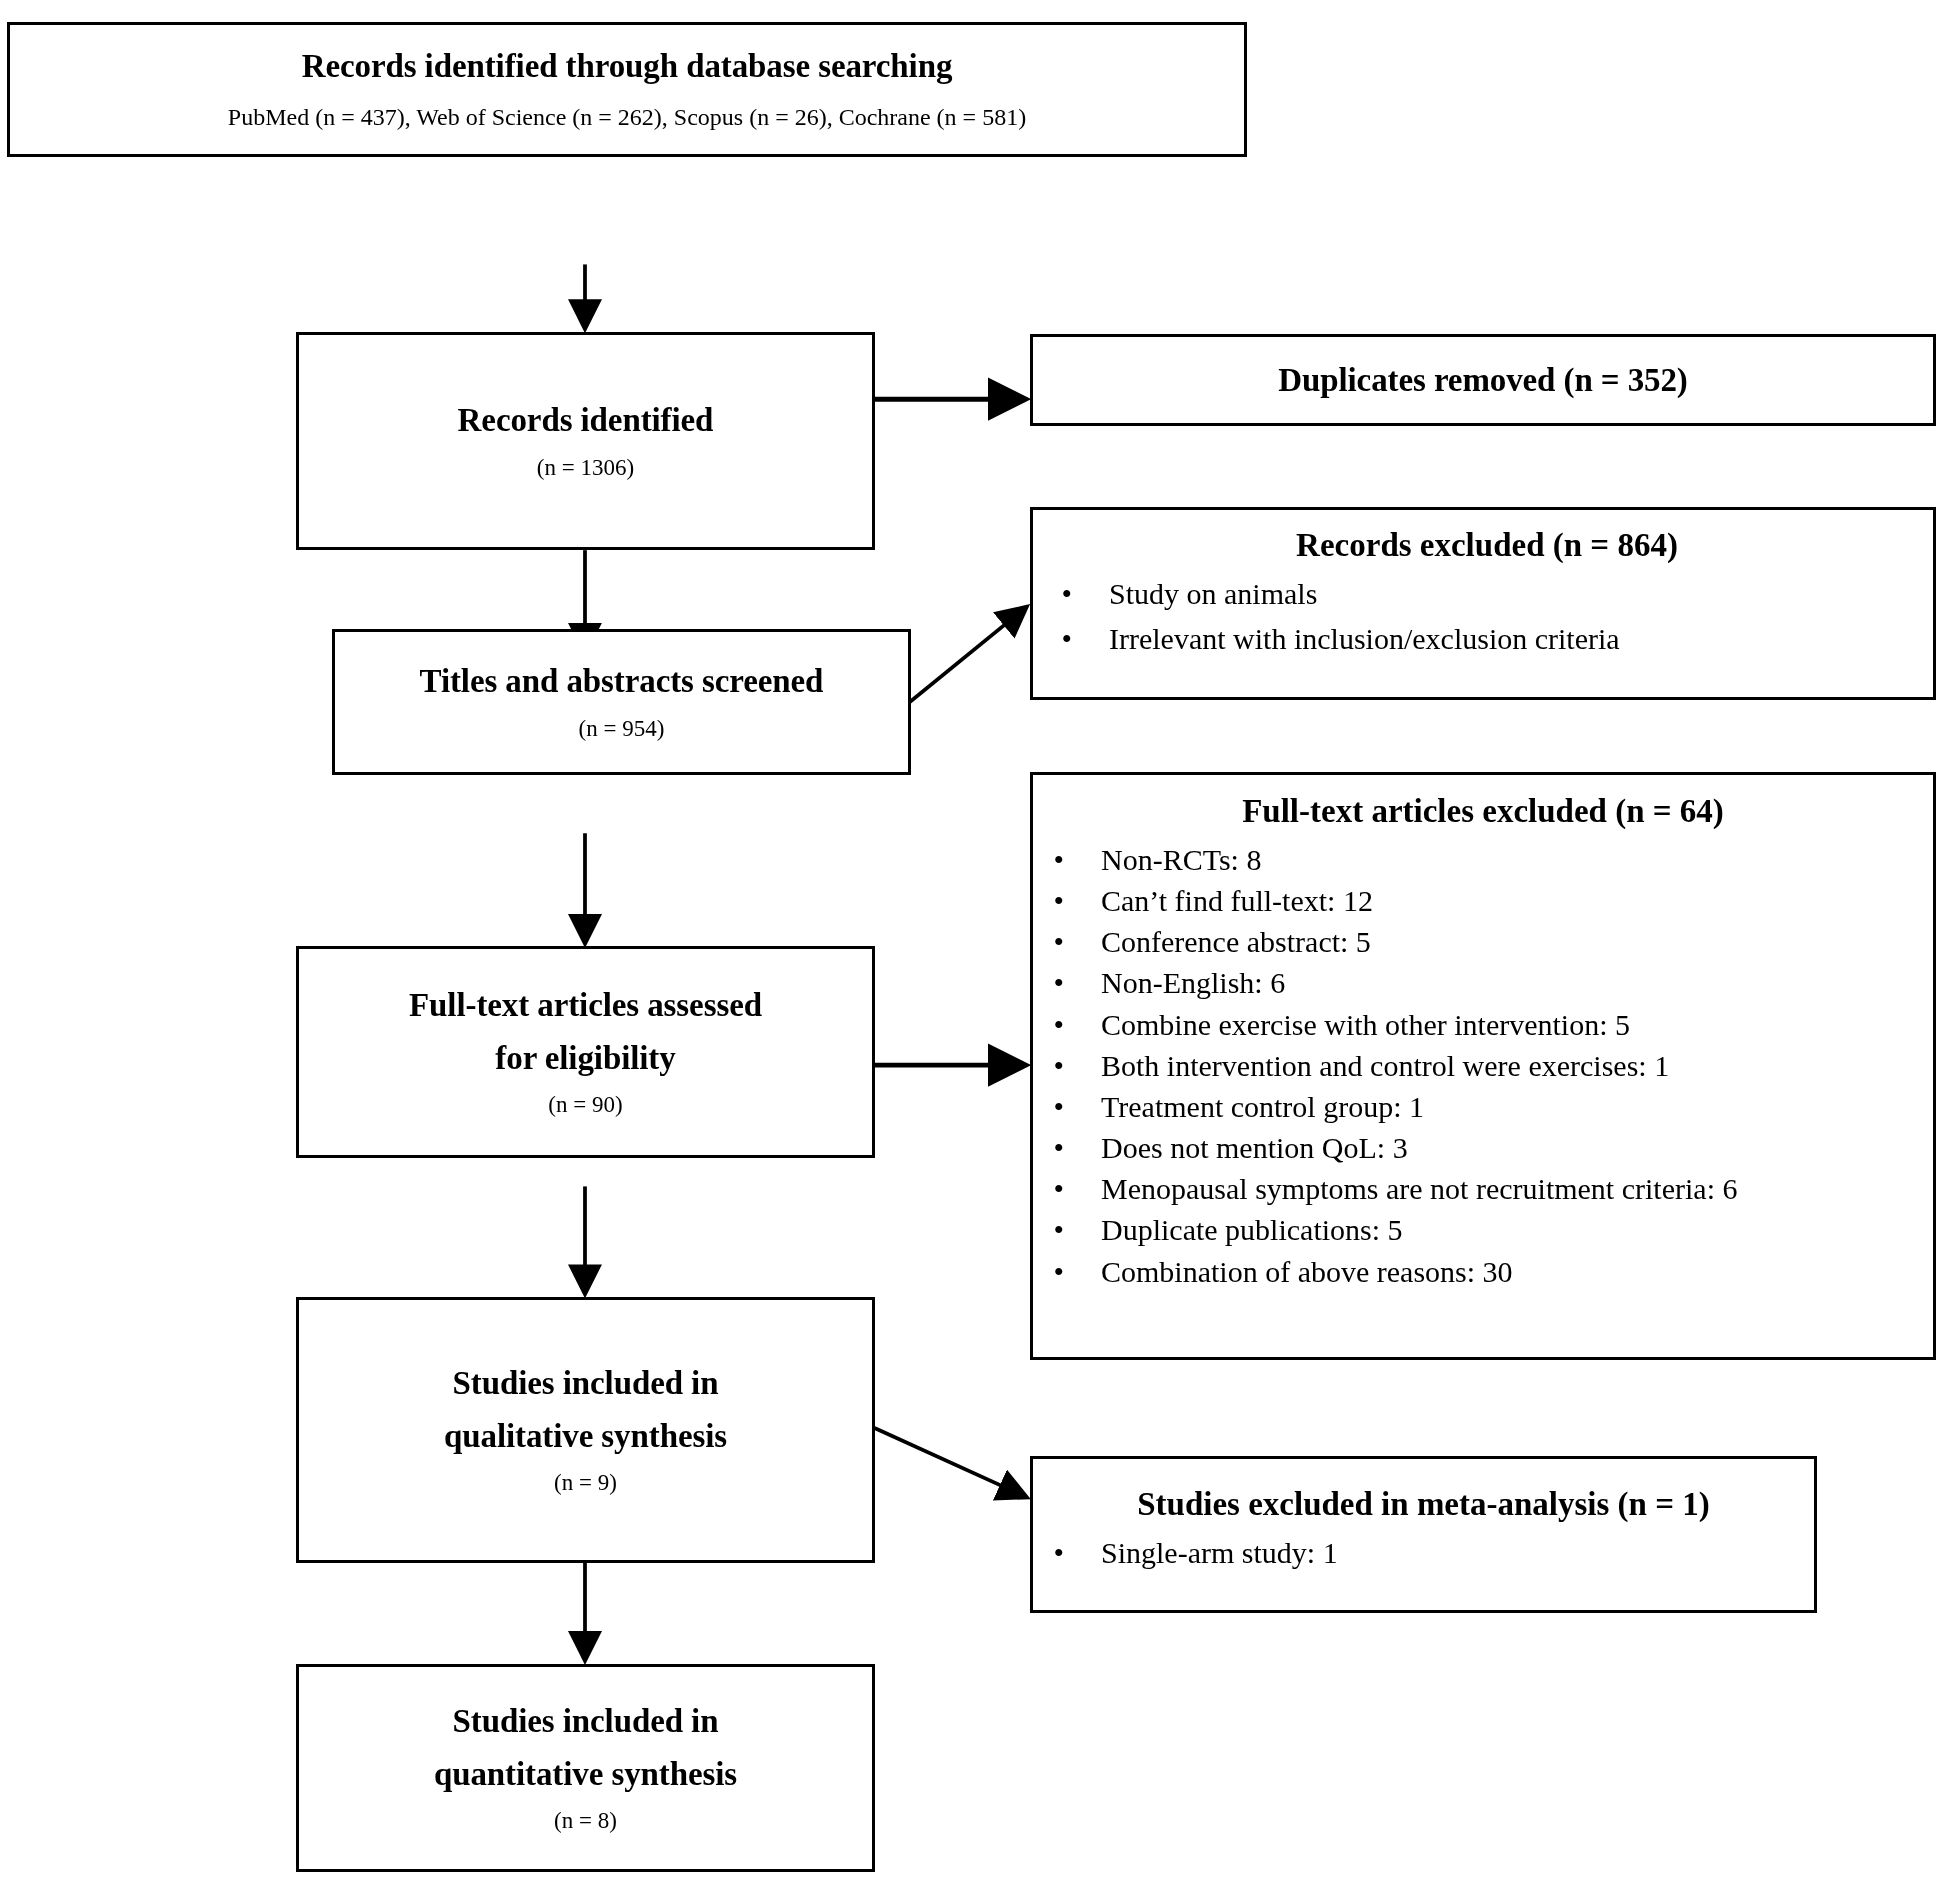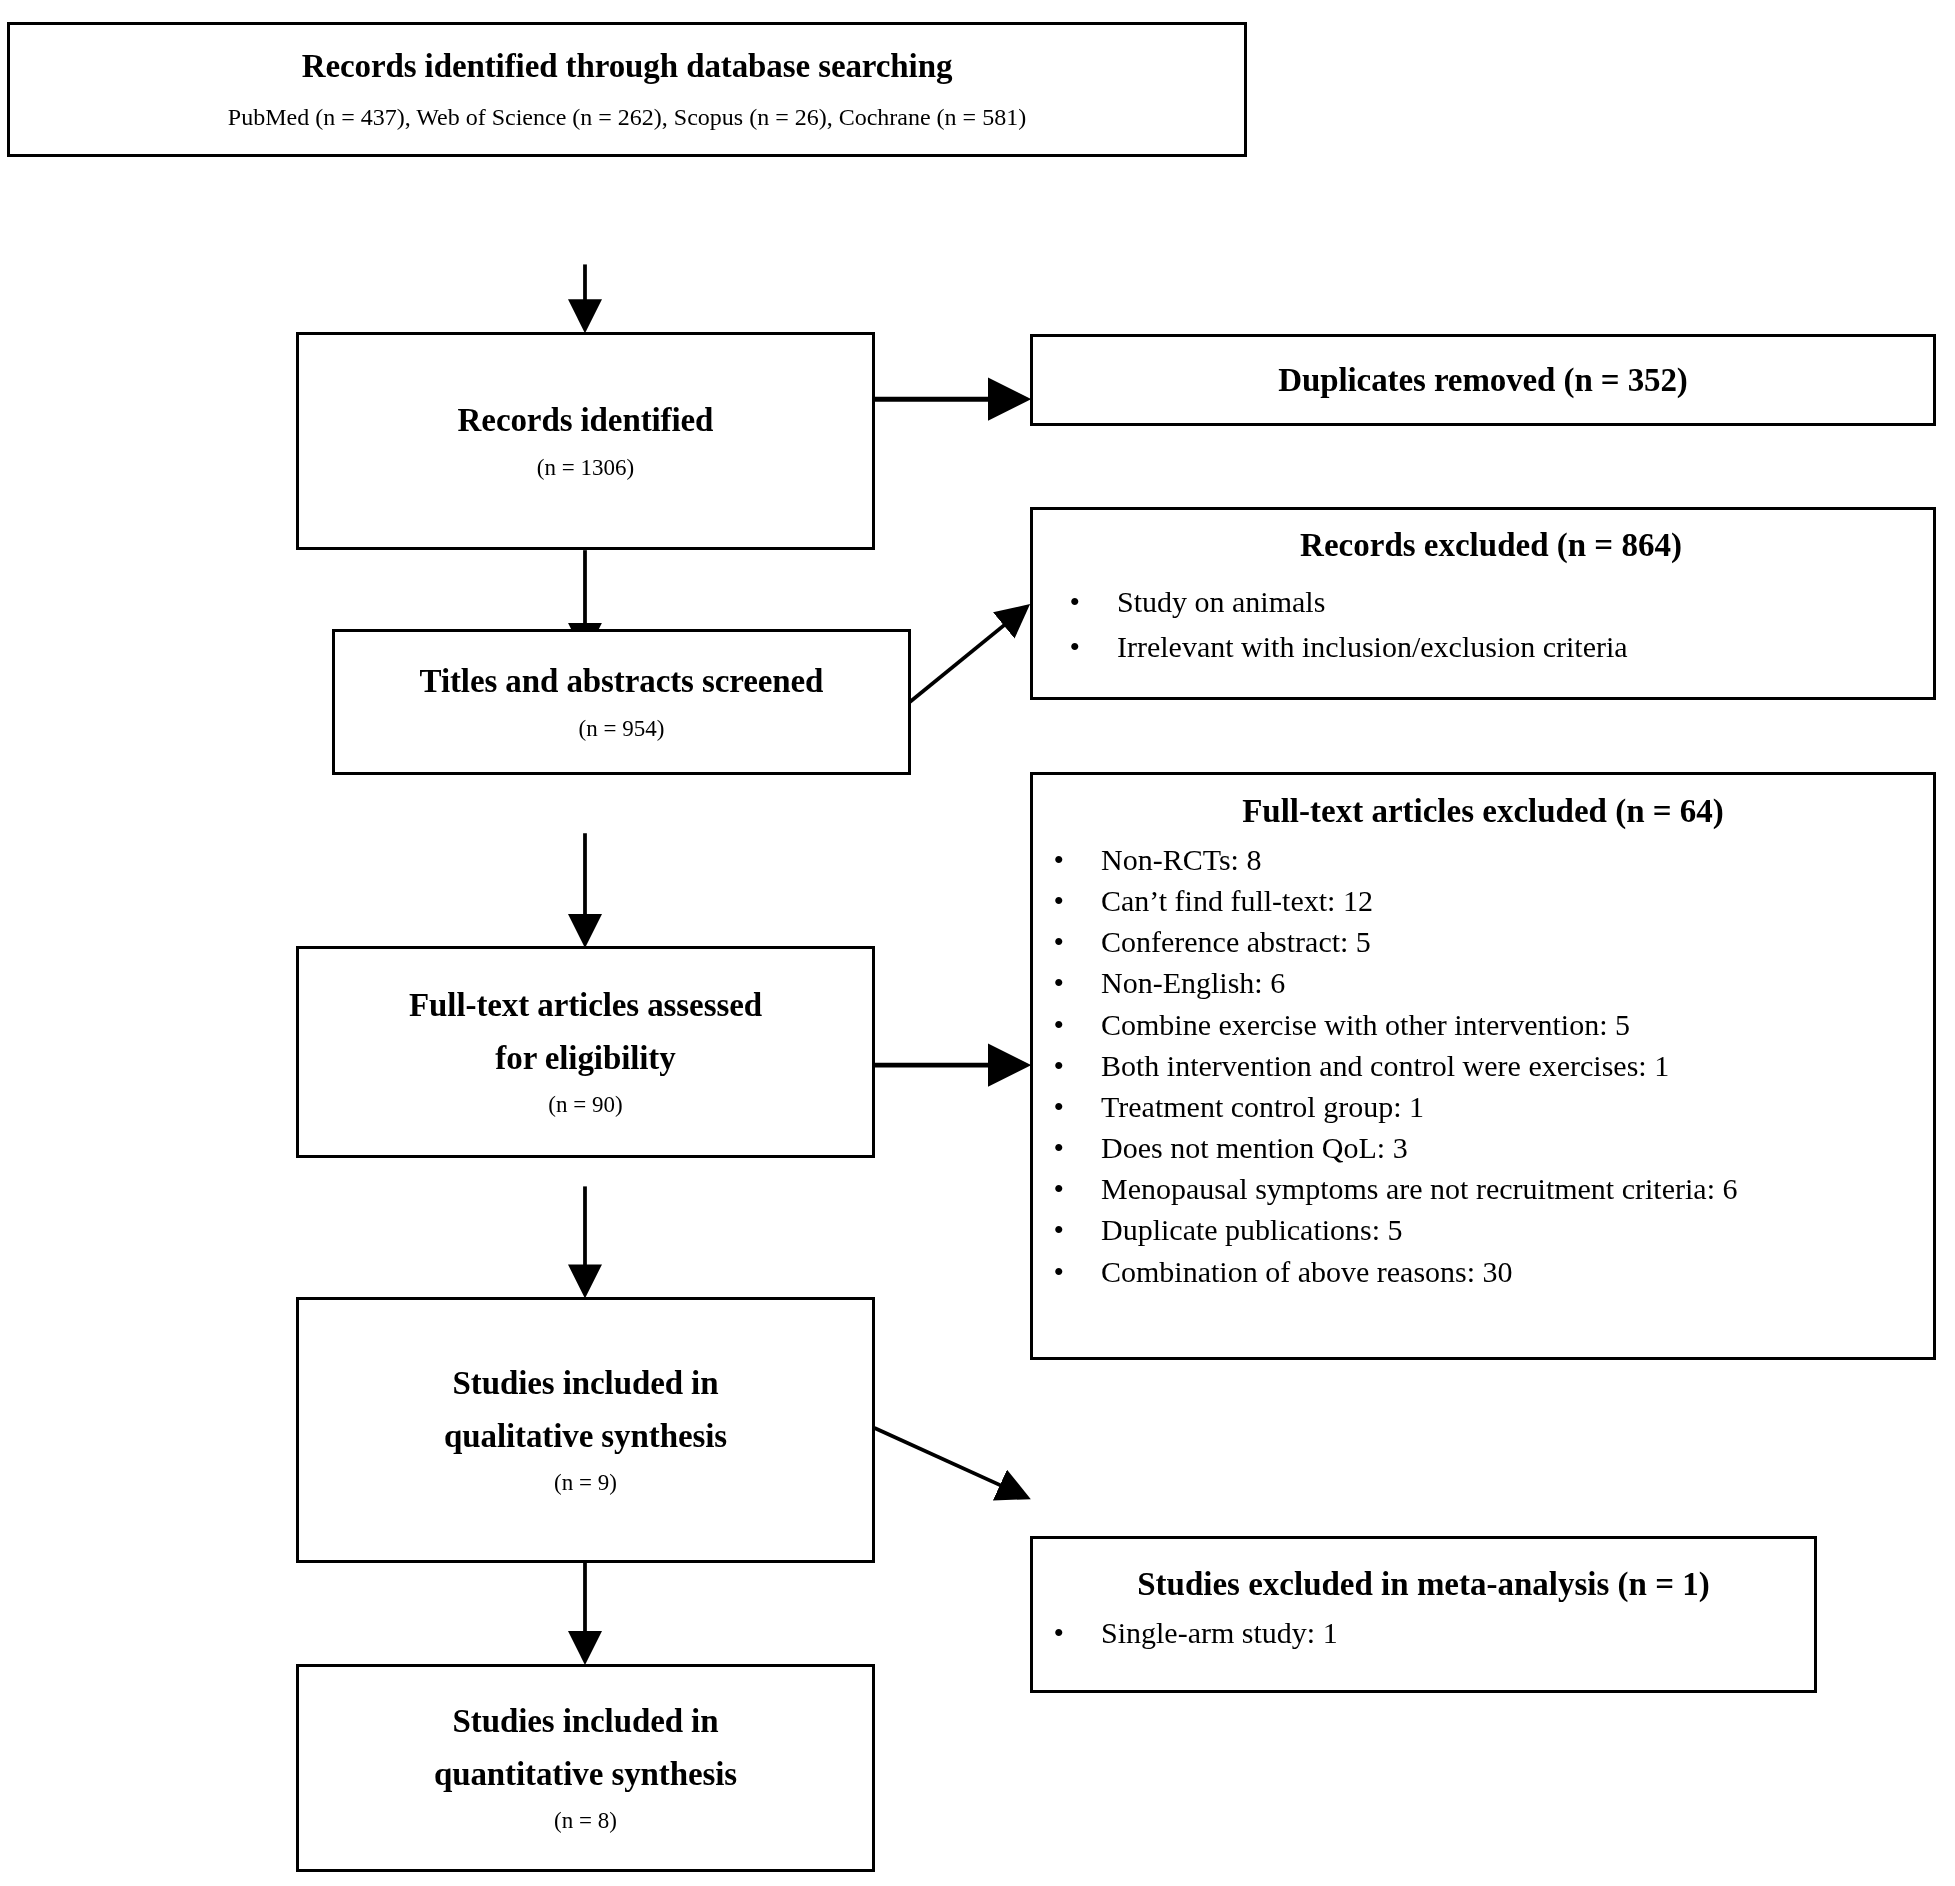--- a/index.html
+++ b/index.html
@@ -108,21 +108,21 @@
 
   <div class="node centered" style="left:296px;top:332px;width:579px;height:218px;">
     <div class="ttl">Records identified</div>
     <div class="numline" style="margin-top:10.8px;">(n = 1306)</div>
   </div>
 
   <div class="node centered" style="left:1030px;top:334px;width:906px;height:92px;">
     <div class="ttl">Duplicates removed (n = 352)</div>
   </div>
 
-  <div class="node" style="left:1030px;top:507px;width:906px;height:193px;padding:15px 0 15px 16px;justify-content:flex-start;gap:8px;">
+  <div class="node" style="left:1030px;top:507px;width:906px;height:193px;padding:15px 0 15px 8px;justify-content:flex-start;">
     <div class="hdr">Records excluded (n = 864)</div>
     <ul class="reasons">
       <li>
         <span class="bullet">•</span>
         <span>Study on animals</span>
       </li>
       <li>
         <span class="bullet">•</span>
         <span>Irrelevant with inclusion/exclusion criteria</span>
       </li>
@@ -189,21 +189,21 @@
     <div class="ttl" style="margin-top:9.7px;">for eligibility</div>
     <div class="numline" style="margin-top:9.7px;">(n = 90)</div>
   </div>
 
   <div class="node centered" style="left:296px;top:1297px;width:579px;height:266px;">
     <div class="ttl">Studies included in</div>
     <div class="ttl" style="margin-top:9.7px;">qualitative synthesis</div>
     <div class="numline" style="margin-top:9.7px;">(n = 9)</div>
   </div>
 
-  <div class="node" style="left:1030px;top:1536px;width:787px;height:157px;padding:25px 0 0 0;justify-content:flex-start;">
+  <div class="node" style="left:1030px;top:1456px;width:787px;height:157px;padding:25px 0 0 0;justify-content:flex-start;">
     <div class="hdr">Studies excluded in meta-analysis (n = 1)</div>
     <ul class="reasons">
       <li>
         <span class="bullet">•</span>
         <span>Single-arm study: 1</span>
       </li>
     </ul>
   </div>
 
   <div class="node centered" style="left:296px;top:1664px;width:579px;height:208px;">

